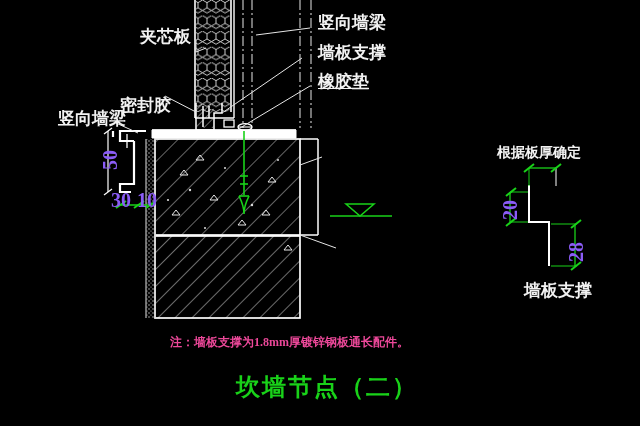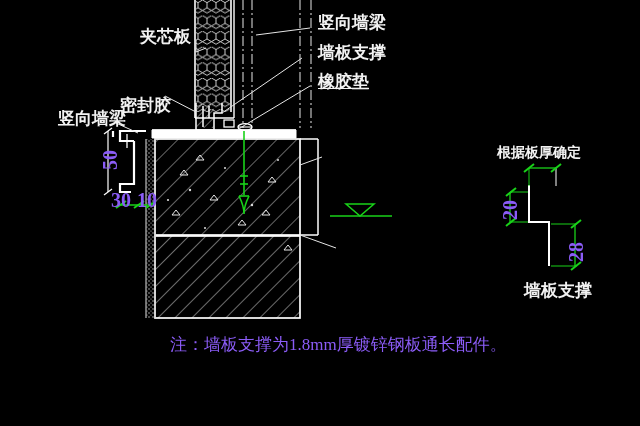--- a/index.html
+++ b/index.html
@@ -44,24 +44,24 @@
     font-weight: 700;
     white-space: nowrap;
     line-height: 1;
   }
   .dim-v {
     transform: rotate(-90deg);
     transform-origin: left top;
   }
   .note {
     position: absolute;
-    color: #8b5cf6;
-    font-family: "Liberation Serif", "DejaVu Serif", serif;
-    font-size: 17px;
-    font-weight: 400;
+    color: #ec4899;
+    font-family: "Liberation Serif", "DejaVu Serif", serif;
+    font-size: 12px;
+    font-weight: 700;
     white-space: nowrap;
     line-height: 1;
   }
   .title-green {
     position: absolute;
     color: #19d219;
     font-family: "Liberation Serif", "DejaVu Serif", serif;
     font-size: 24px;
     font-weight: 700;
     white-space: nowrap;
@@ -281,14 +281,15 @@
   <div class="lbl lbl-cn-sm" style="left:497px; top:146px;">根据板厚确定</div>
 
   <div class="dim dim-v" style="left:500px; top:220px;">20</div>
 
   <div class="dim dim-v" style="left:566px; top:262px;">28</div>
 
   <div class="lbl lbl-cn" style="left:524px; top:282px;">墙板支撑</div>
 
   <div class="note" style="left:170px; top:336px;">注：墙板支撑为1.8mm厚镀锌钢板通长配件。</div>
 
+  <div class="title-green" style="left:236px; top:375px;">坎墙节点（二）</div>
 
 </div>
 
 </body></html>

